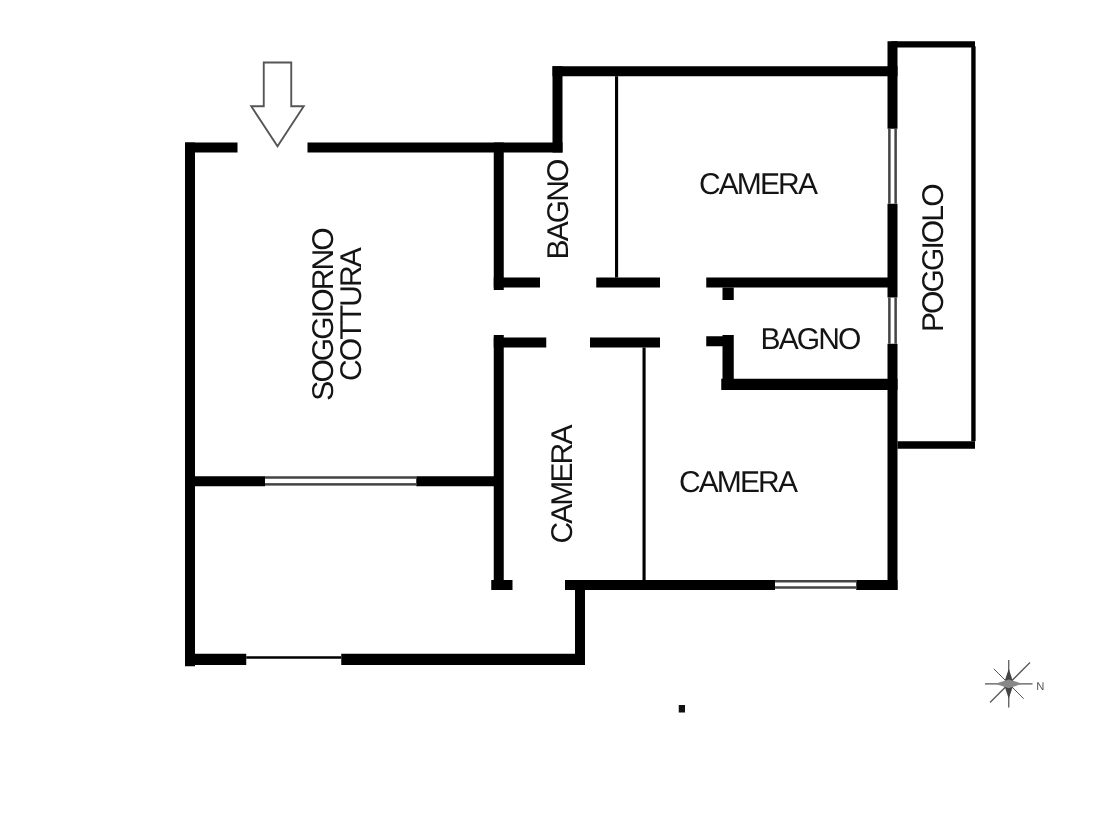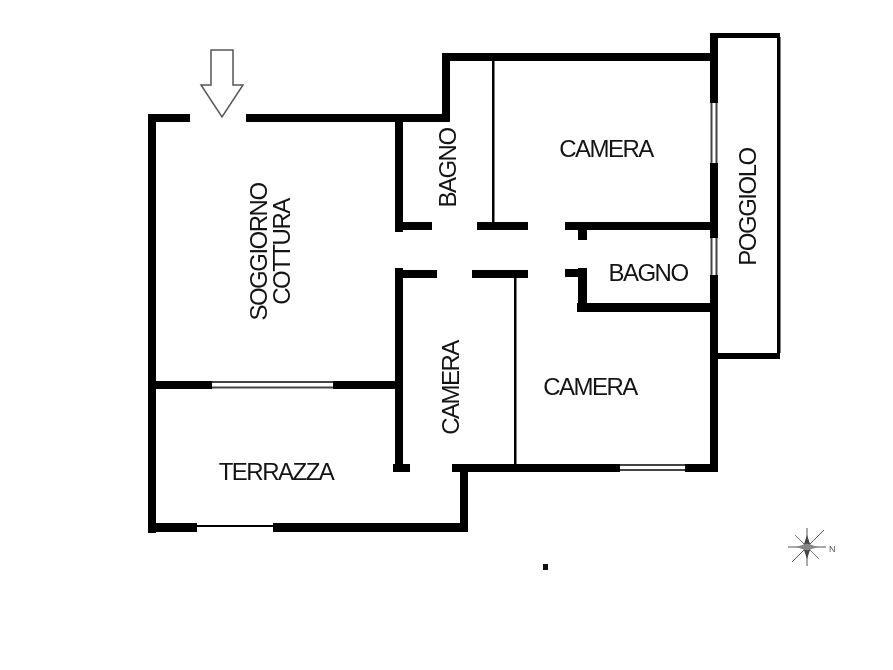--- a/index.html
+++ b/index.html
@@ -113,17 +113,16 @@
   <div class="room-label" style="left:606px; top:148px;">CAMERA</div>
 
   <div class="room-label vertical" style="left:747px; top:207px;">POGGIOLO</div>
 
   <div class="room-label" style="left:648px; top:272px;">BAGNO</div>
 
   <div class="room-label vertical" style="left:450px; top:388px;">CAMERA</div>
 
   <div class="room-label" style="left:590px; top:386px;">CAMERA</div>
 
-  <div class="room-label" style="left:276px; top:471px;">TERRAZZA</div>
 
   <div class="north-label" style="left:829px; top:549px;">N</div>
 
 </div>
 
 </body></html>

